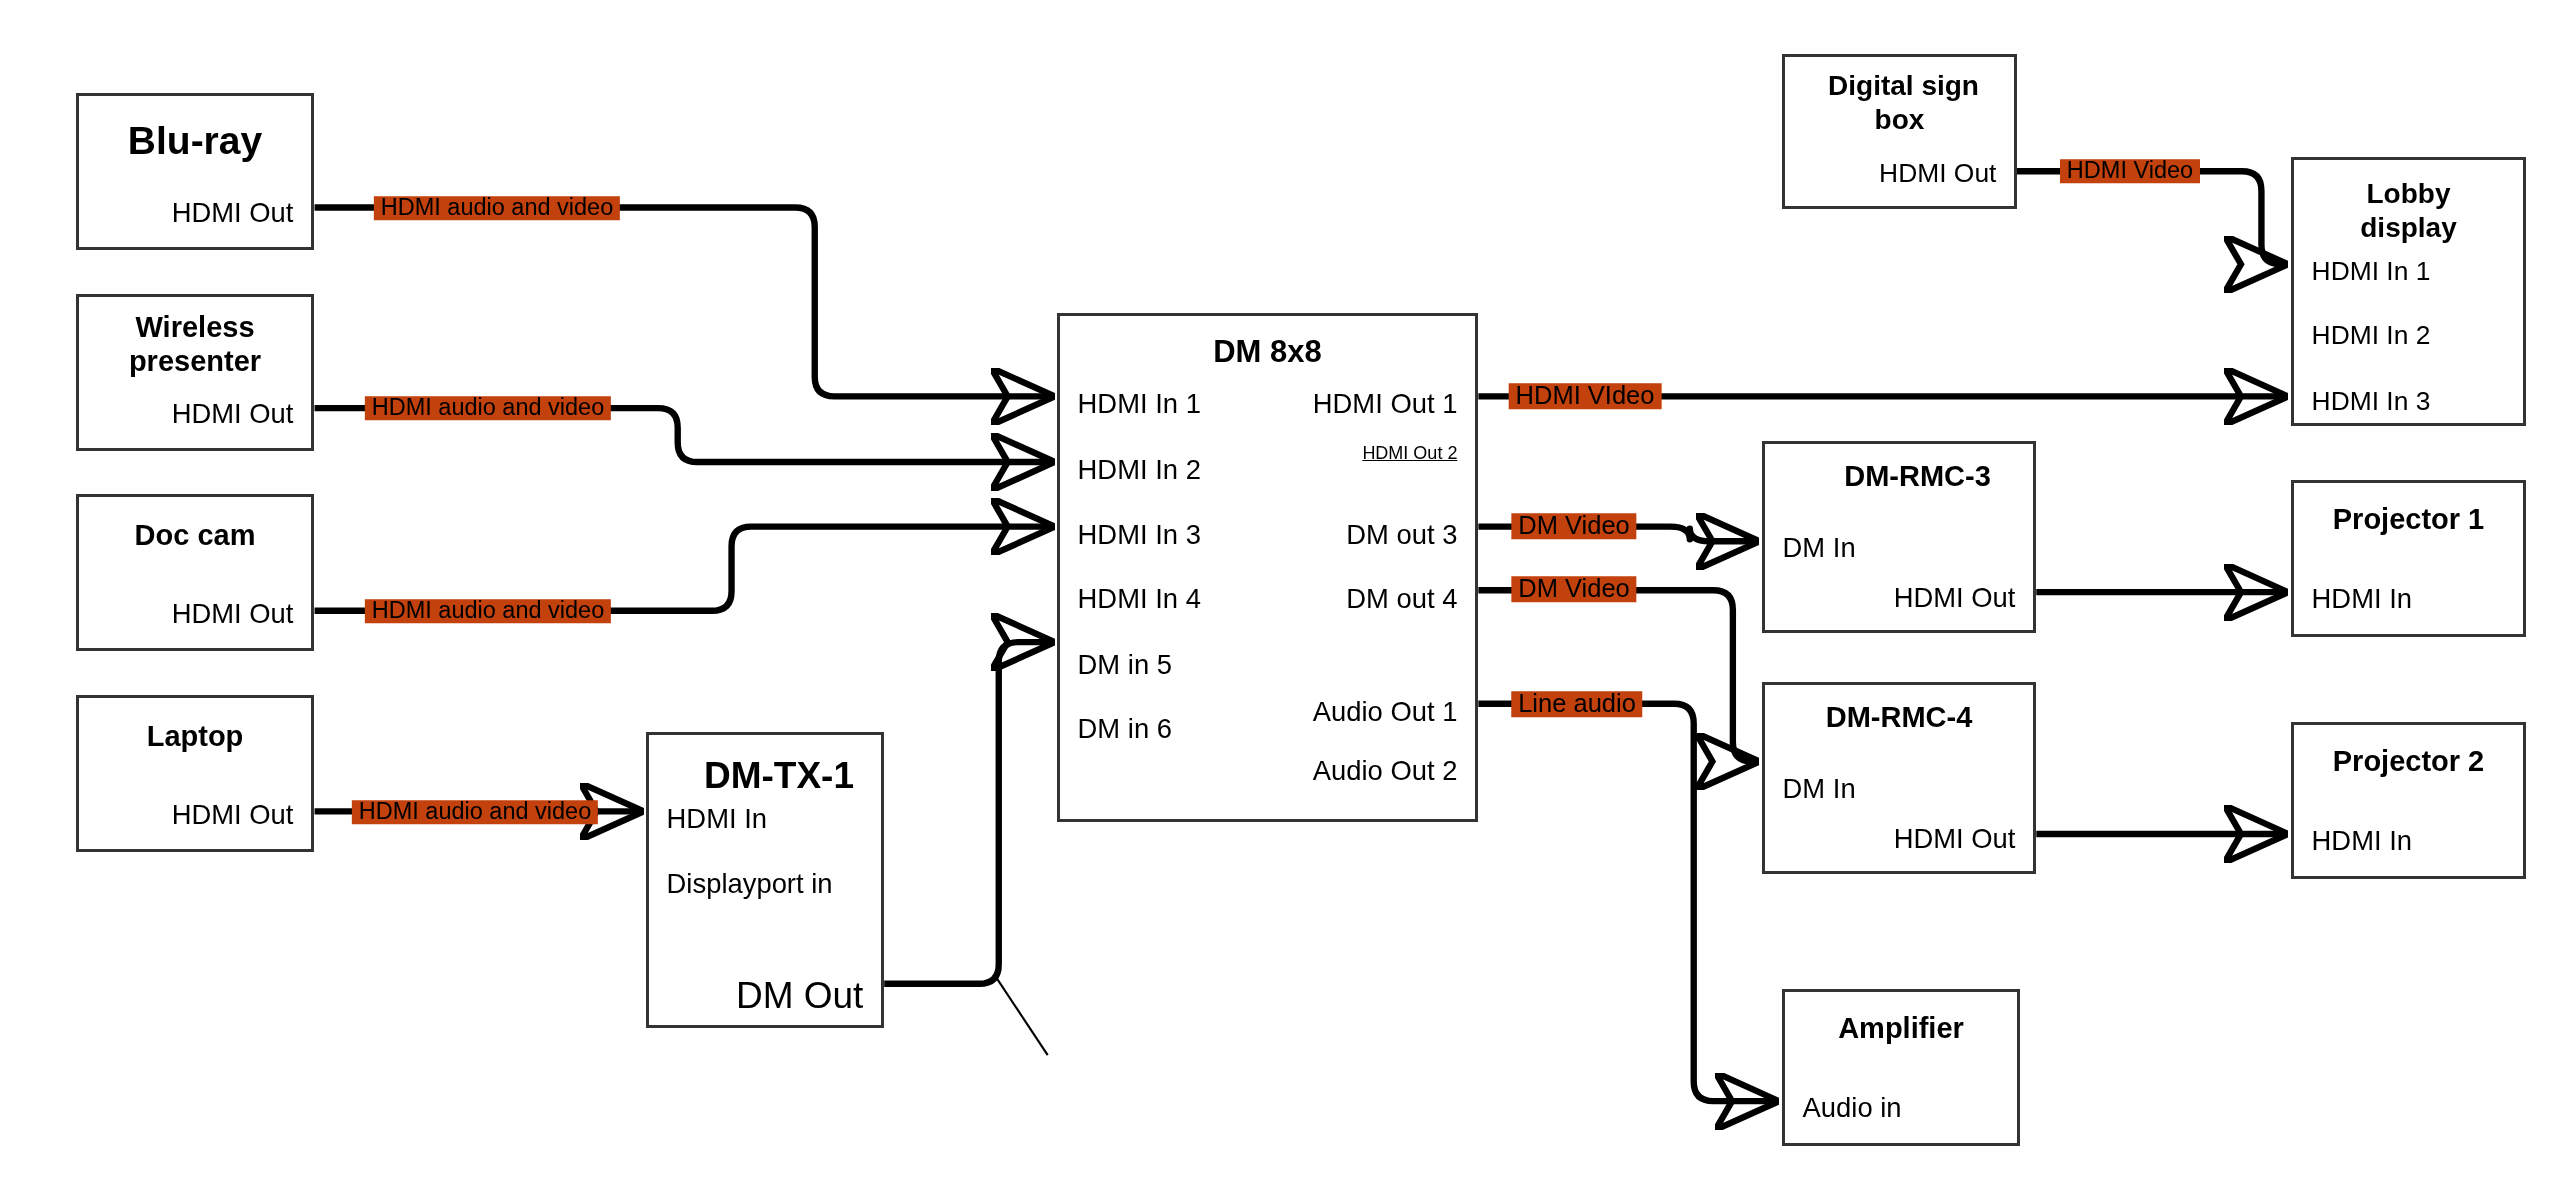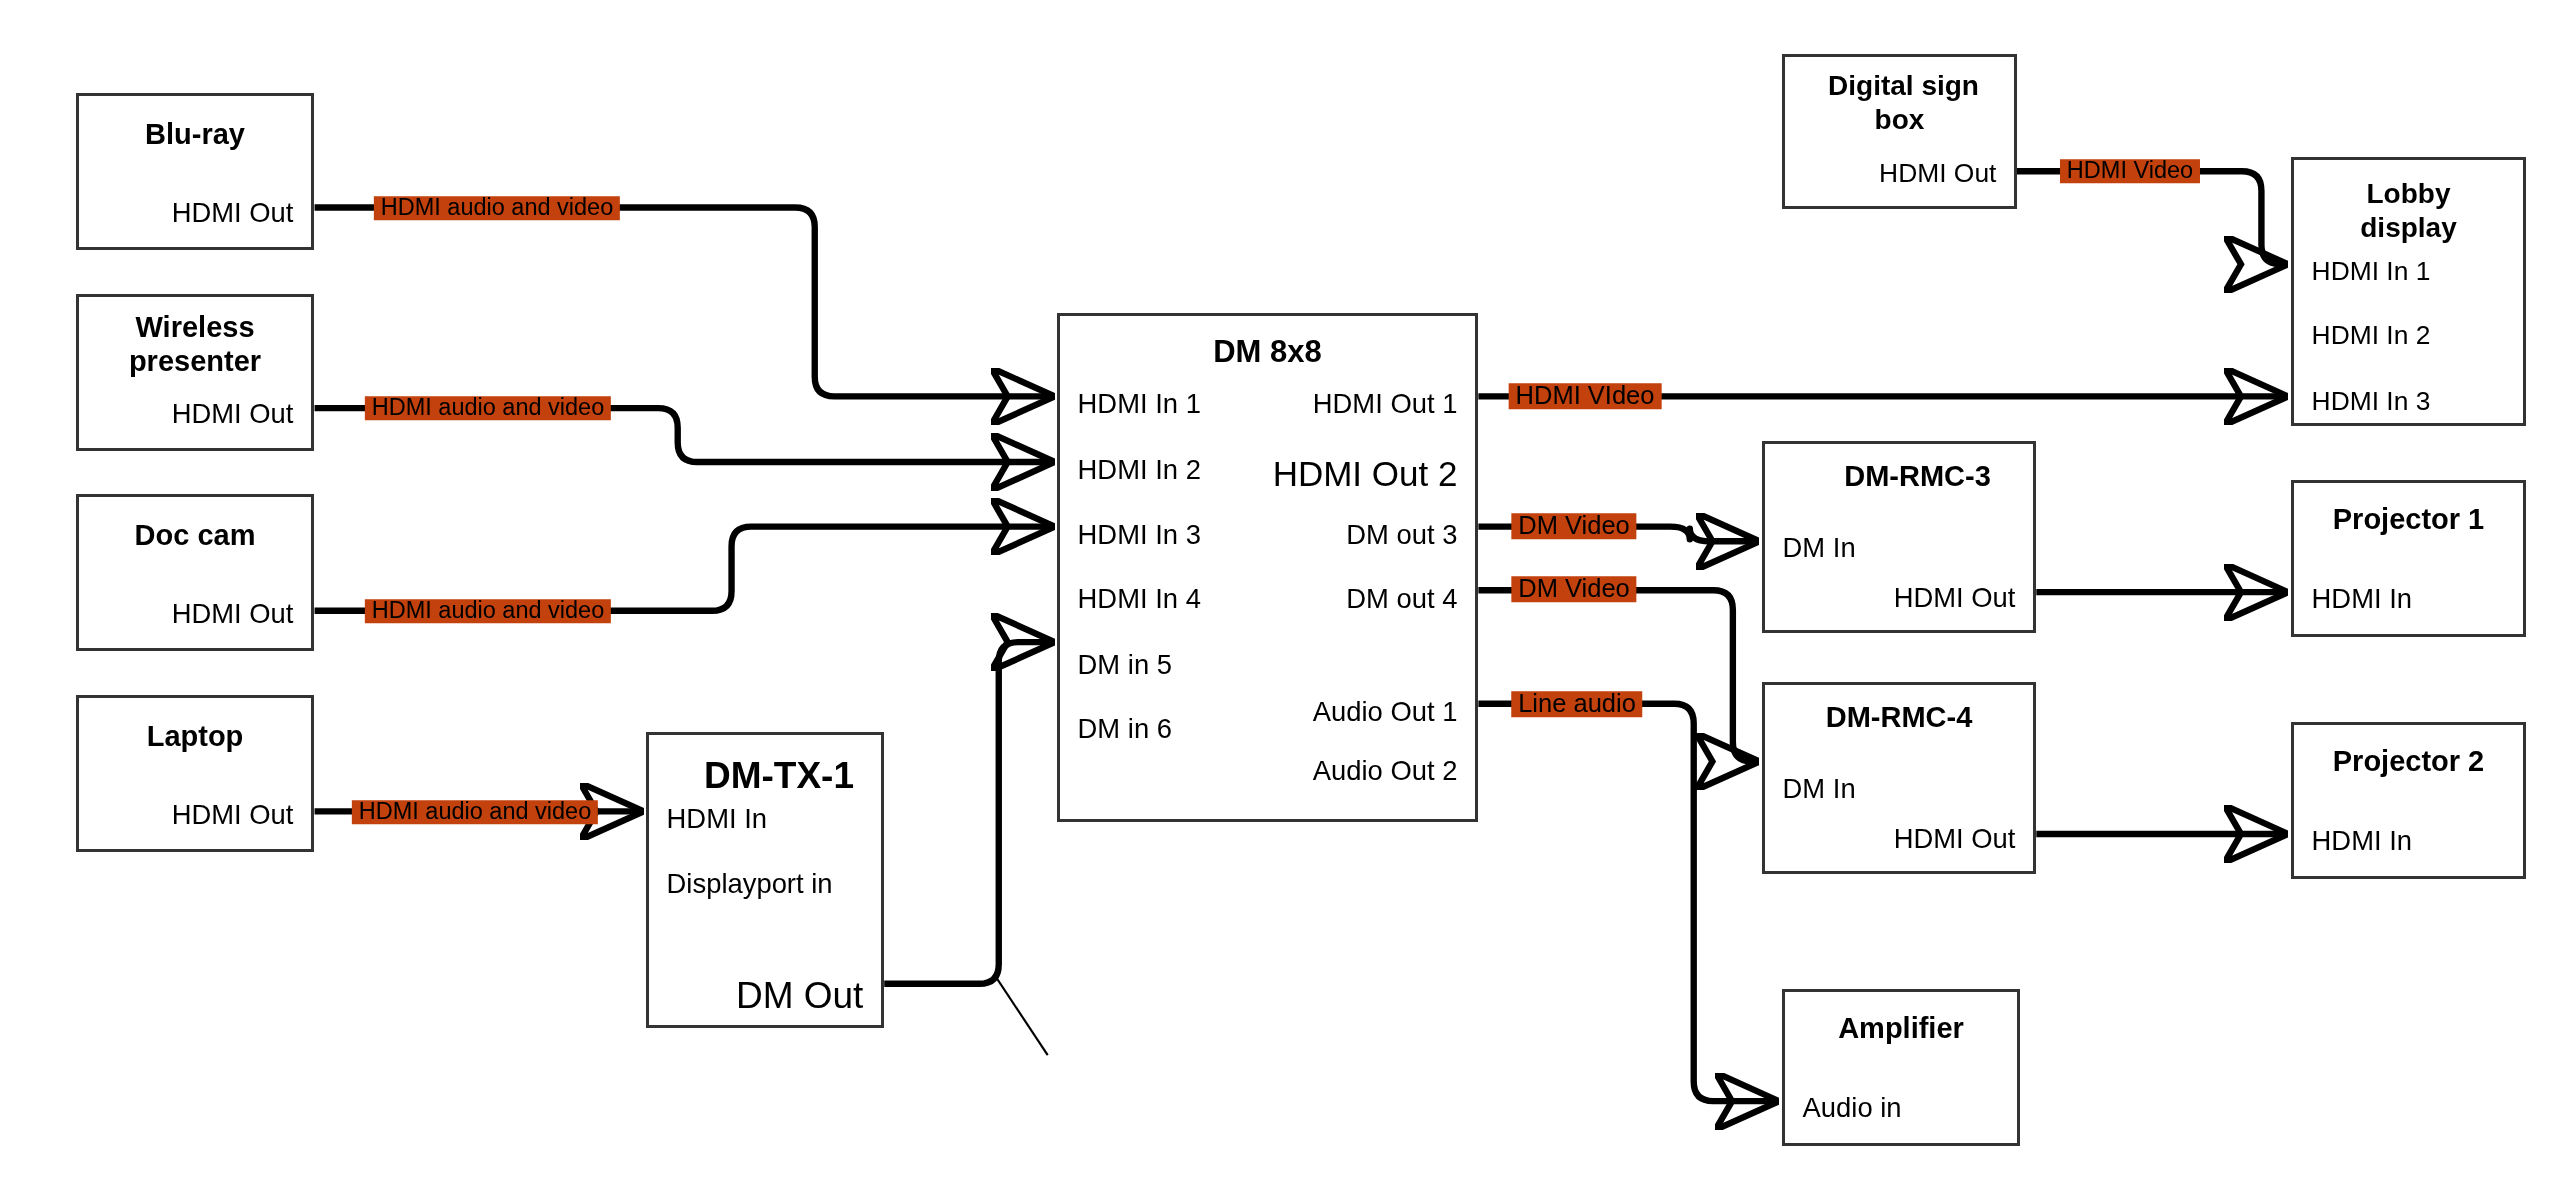--- a/index.html
+++ b/index.html
@@ -123,21 +123,21 @@
   <div class="wlabel" style="left:488px; top:408px; font-size:23.5px;">HDMI audio and video</div>
   <div class="wlabel" style="left:488px; top:611px; font-size:23.5px;">HDMI audio and video</div>
   <div class="wlabel" style="left:475px; top:812px; font-size:23.5px;">HDMI audio and video</div>
   <div class="wlabel" style="left:2130px; top:171px; font-size:23.5px;">HDMI Video</div>
   <div class="wlabel" style="left:1585px; top:396px; font-size:25.5px;">HDMI VIdeo</div>
   <div class="wlabel" style="left:1574px; top:526px; font-size:25.5px;">DM Video</div>
   <div class="wlabel" style="left:1574px; top:589px; font-size:25.5px;">DM Video</div>
   <div class="wlabel" style="left:1577px; top:704px; font-size:25.5px;">Line audio</div>
 
   <div class="box" style="left:76px; top:93px; width:238px; height:157px;">
-    <div class="title" style="top:21.5px; font-size:29px;">Blu-ray</div>
+    <div class="title" style="top:21.5px; font-size:39px;">Blu-ray</div>
     <div class="port right" style="top:103px; font-size:27.4px;">HDMI Out</div>
   </div>
 
   <div class="box" style="left:76px; top:294px; width:238px; height:157px;">
     <div class="title" style="top:13.7px; font-size:29px;">Wireless</div>
     <div class="title" style="top:48px; font-size:29px;">presenter</div>
     <div class="port right" style="top:103px; font-size:27.4px;">HDMI Out</div>
   </div>
 
   <div class="box" style="left:76px; top:494px; width:238px; height:157px;">
@@ -161,21 +161,21 @@
     <div class="title" style="top:17.6px; font-size:31px;">DM 8x8</div>
 
     <div class="port left" style="top:74px; font-size:27.4px;">HDMI In 1</div>
     <div class="port left" style="top:140px; font-size:27.4px;">HDMI In 2</div>
     <div class="port left" style="top:205px; font-size:27.4px;">HDMI In 3</div>
     <div class="port left" style="top:269px; font-size:27.4px;">HDMI In 4</div>
     <div class="port left" style="top:335px; font-size:27.4px;">DM in 5</div>
     <div class="port left" style="top:399px; font-size:27.4px;">DM in 6</div>
 
     <div class="port right" style="top:74px; font-size:27.4px;">HDMI Out 1</div>
-    <div class="port right" style="top:140px; font-size:35px;">HDMI Out 2</div>
+    <div class="port right" style="top:128px; font-size:18px;text-decoration:underline;">HDMI Out 2</div>
     <div class="port right" style="top:205px; font-size:27.4px;">DM out 3</div>
     <div class="port right" style="top:269px; font-size:27.4px;">DM out 4</div>
     <div class="port right" style="top:382px; font-size:27.4px;">Audio Out 1</div>
     <div class="port right" style="top:441px; font-size:27.4px;">Audio Out 2</div>
   </div>
 
   <div class="box" style="left:1782px; top:54px; width:235px; height:155px;">
     <div class="title" style="top:12.7px; font-size:28px;padding-left:8px;">Digital sign</div>
     <div class="title" style="top:47px; font-size:28px;">box</div>
     <div class="port right" style="top:103px; font-size:26.4px;">HDMI Out</div>

